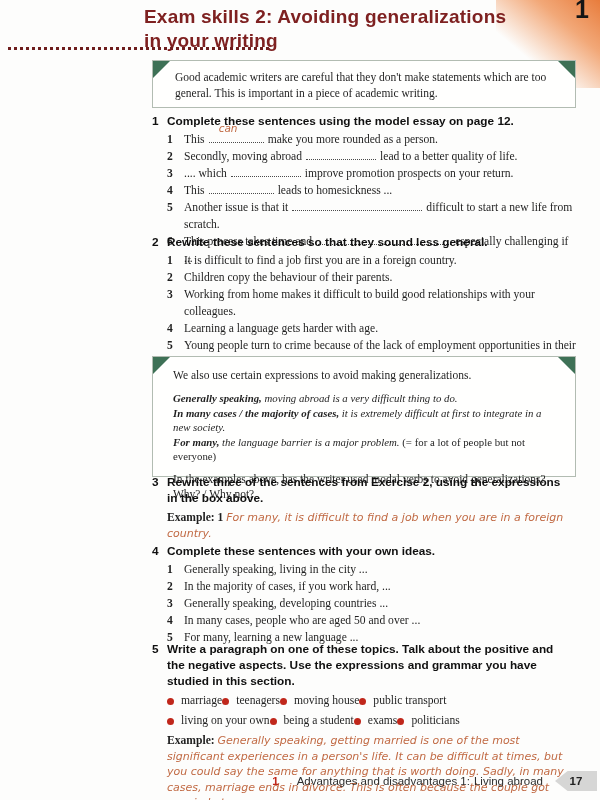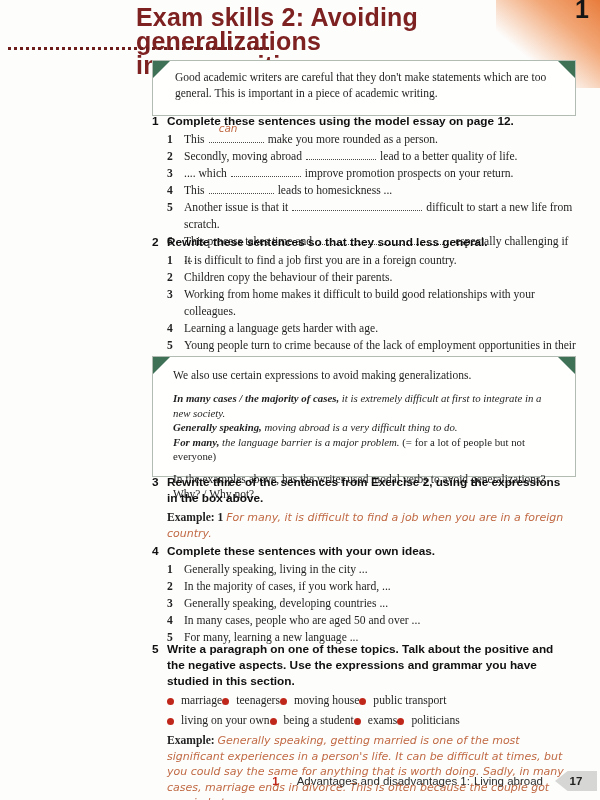--- a/index.html
+++ b/index.html
@@ -6,28 +6,28 @@
   .page{position:relative;width:600px;height:800px;background:#fdfdfc;overflow:hidden;
         font-family:"Liberation Serif",serif;color:#1f1f1f;}
 
   
   .corner{position:absolute;top:0;right:0;width:104px;height:88px;
           background:linear-gradient(to bottom left,#e87c3c 0%,#f2a878 30%,rgba(255,255,255,0) 68%);}
   .unit-num{position:absolute;top:-5px;right:11px;font-family:"Liberation Sans",sans-serif;
             font-weight:bold;font-size:25px;color:#151515;}
 
   
-  .title{position:absolute;left:136px;top:5px;font-family:"Liberation Sans",sans-serif;
-         font-weight:bold;font-size:25px;line-height:24px;color:#7e2121;letter-spacing:.2px;}
+  .title{position:absolute;left:144px;top:5px;font-family:"Liberation Sans",sans-serif;
+         font-weight:bold;font-size:19px;line-height:24px;color:#7e2121;letter-spacing:.2px;}
   .dotted-rule{position:absolute;left:8px;top:47px;width:264px;height:3px;
          background:repeating-linear-gradient(to right,#6e1d1d 0,#6e1d1d 3px,transparent 3px,transparent 6px);}
 
   
   .info-box{position:absolute;left:152px;width:424px;border:1px solid #b2bcb2;background:#fffffe;box-sizing:border-box;}
-  .intro-box{top:60px;height:56px;padding:8px 16px 0 22px;font-size:11.5px;line-height:16px;}
+  .intro-box{top:60px;height:48px;padding:8px 16px 0 22px;font-size:11.5px;line-height:16px;}
   .grammar-box{top:356px;height:121px;padding:11px 14px 0 20px;}
   .tri{position:absolute;width:17px;height:17px;background:#3e7156;}
   .tri-tl{left:0;top:0;clip-path:polygon(0 0,100% 0,0 100%);}
   .tri-tr{right:0;top:0;clip-path:polygon(0 0,100% 0,100% 100%);}
   .gb-intro{font-size:11.5px;line-height:15px;}
   .gb-examples{margin-top:8px;font-size:10.8px;line-height:14.5px;}
   .gb-bold{font-weight:bold;font-style:italic;}
   .gb-ital{font-style:italic;}
   .gb-questions{margin-top:8px;font-size:11.5px;line-height:15px;}
 
@@ -159,27 +159,27 @@
         </li>
     </ol>
   </section>
 
   <div class="info-box grammar-box">
     <div class="tri tri-tl"></div>
     <div class="tri tri-tr"></div>
     <div class="gb-intro">We also use certain expressions to avoid making generalizations.</div>
     <div class="gb-examples">
       <div>
-        <span class="gb-bold">In many cases / the majority of cases,</span>
-        <span class="gb-ital">it is extremely difficult at first to integrate in a new society.</span>
+        <span class="gb-bold">Generally speaking,</span>
+        <span class="gb-ital">moving abroad is a very difficult thing to do.</span>
         <span></span>
       </div>
       <div>
-        <span class="gb-bold">Generally speaking,</span>
-        <span class="gb-ital">moving abroad is a very difficult thing to do.</span>
+        <span class="gb-bold">In many cases / the majority of cases,</span>
+        <span class="gb-ital">it is extremely difficult at first to integrate in a new society.</span>
         <span></span>
       </div>
       <div>
         <span class="gb-bold">For many,</span>
         <span class="gb-ital">the language barrier is a major problem.</span>
         <span>(= for a lot of people but not everyone)</span>
       </div>
     </div>
     <div class="gb-questions">
       <div>In the examples above, has the writer used modal verbs to avoid generalizations?</div>

